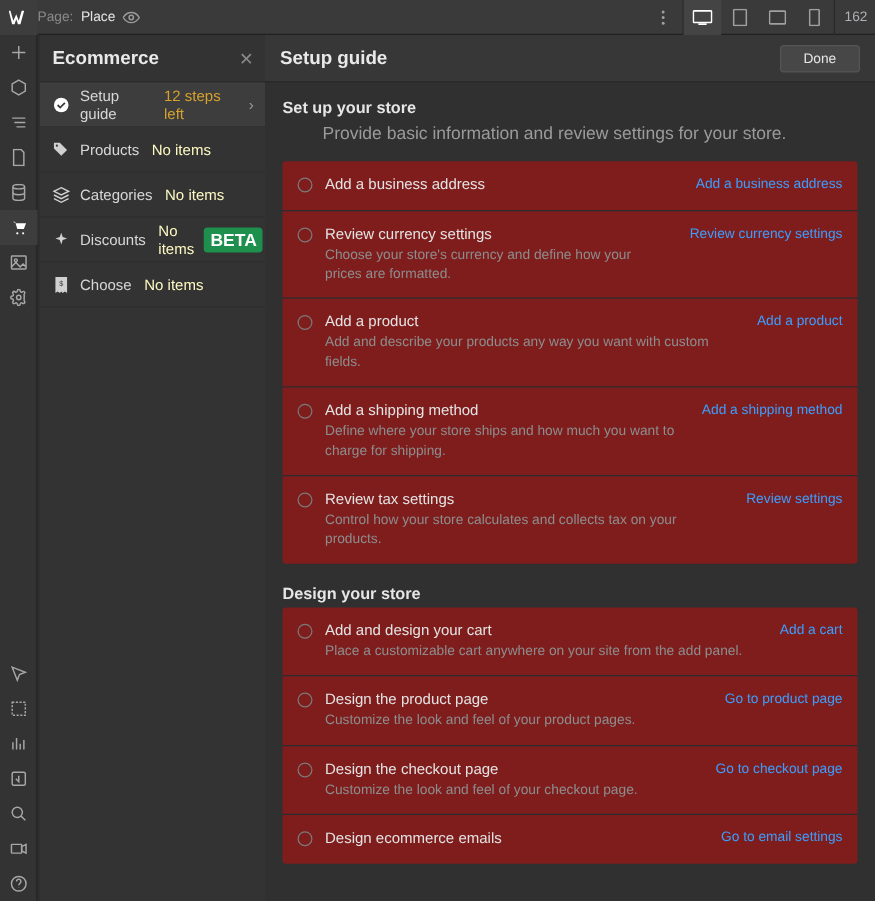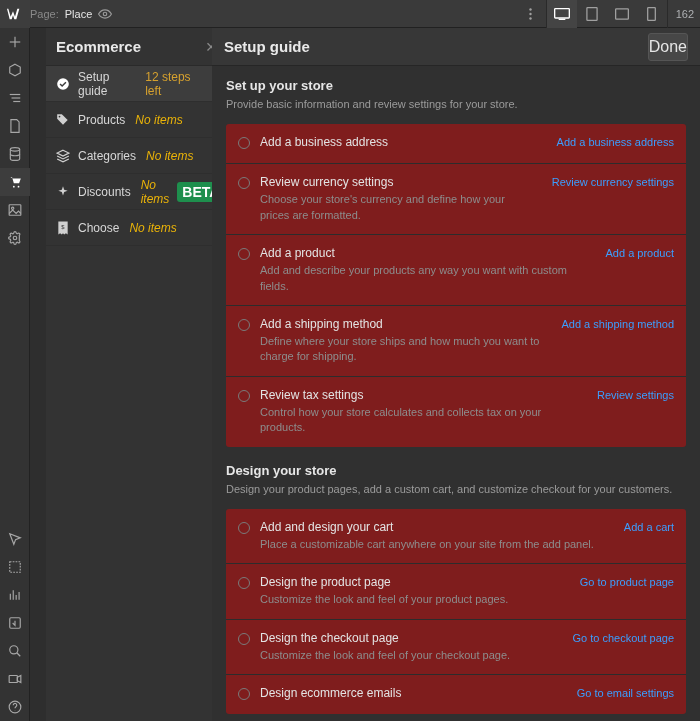--- a/index.html
+++ b/index.html
@@ -40,39 +40,39 @@
     justify-content: space-between;
   }
   .rail-icon {
     width: 30px; height: 28px;
     display: flex; align-items: center; justify-content: center;
     color: #a7a7a7;
   }
   .rail-icon.active { background: #3d3d3d; color: #fff; }
 
   .panel {
-    position: absolute; left: 46px; top: 28px; bottom: 0;
+    position: absolute; left: 32px; top: 28px; bottom: 0;
     width: 182px;
     background: #333333;
     border-right: 1px solid #222;
     display: flex; flex-direction: column;
   }
   .panel-header {
     height: 38px; display: flex; align-items: center; padding: 0 10px;
     border-bottom: 1px solid #2a2a2a;
   }
   .panel-title { font-size: 15px; font-weight: bold; color: #e9e9e9; flex: 1; }
   .panel-close { color: #8a8a8a; font-size: 14px; }
   .nav-item {
     display: flex; align-items: center; gap: 8px;
     padding: 0 10px; height: 36px; font-size: 12px;
     border-bottom: 1px solid #2e2e2e;
     color: #d7d7d7;
   }
-  .nav-item .sub { color: #eab308; margin-left: 2px; font-style: italic; }
+  .nav-item .sub { color: #fef9c3; margin-left: 2px; }
   .nav-item.active { background: #3d3d3d; }
   .nav-item .accent { color: #d6a12e; }
   .nav-item .chev { margin-left: auto; color: #9a9a9a; }
   .beta {
     margin-left: auto; background: #1e8f4d; color: #fff; font-size: 14px;
     font-weight: bold; padding: 2px 5px; border-radius: 3px;
   }
   .nav-icon { width: 14px; display: flex; justify-content: center; color: #d0d0d0; }
   .nav-item.active .nav-icon { color: #fff; }
 
@@ -82,27 +82,27 @@
     overflow: hidden;
   }
   .main-header {
     height: 38px; display: flex; align-items: center; padding: 0 12px;
     background: #373737; border-bottom: 1px solid #262626;
   }
   .main-title { font-size: 15px; font-weight: 600; color: #e9e9e9; flex: 1; }
   .done-btn {
     background: #474747; color: #e5e5e5;
     border: 1px solid #555; border-radius: 3px;
-    font-size: 16px; padding: 4px 0;
+    font-size: 11px; padding: 4px 18px;
   }
   .main-body { padding: 10px 14px; overflow: auto; height: calc(100% - 38px); }
 
   .section { margin-bottom: 14px; }
   .section-title { font-size: 13px; font-weight: bold; color: #e6e6e6; margin-bottom: 4px; padding-top: 2px; }
-  .section-desc { font-size: 11px; color: #9b9b9b; margin-bottom: 12px; line-height: 1.4; }
+  .section-desc { font-size: 14px; color: #9b9b9b; margin-bottom: 12px; line-height: 1.4; margin-left: 32px; }
 
   .steps { background: #7f1d1d; border-radius: 3px; }
   .step {
     display: flex; align-items: flex-start; gap: 10px;
     padding: 11px 12px;
     border-bottom: 1px solid #2c2c2c;
   }
   .step:last-child { border-bottom: none; }
   .radio {
     flex: none; width: 12px; height: 12px; border: 1.5px solid #7a7a7a; border-radius: 50%;
@@ -377,21 +377,20 @@
             <div class="step-body">
               <div class="step-title">Review tax settings</div>
               <div class="step-desc">Control how your store calculates and collects tax on your products.</div>
             </div>
             <a class="step-action">Review settings</a>
           </div>
         </div>
       </div>
       <div class="section">
         <div class="section-title">Design your store</div>
-        <div class="section-desc">Design your product pages, add a custom cart, and customize checkout for your customers.</div>
         <div class="steps">
           <div class="step">
             <span class="radio"></span>
             <div class="step-body">
               <div class="step-title">Add and design your cart</div>
               <div class="step-desc">Place a customizable cart anywhere on your site from the add panel.</div>
             </div>
             <a class="step-action">Add a cart</a>
           </div>
           <div class="step">

